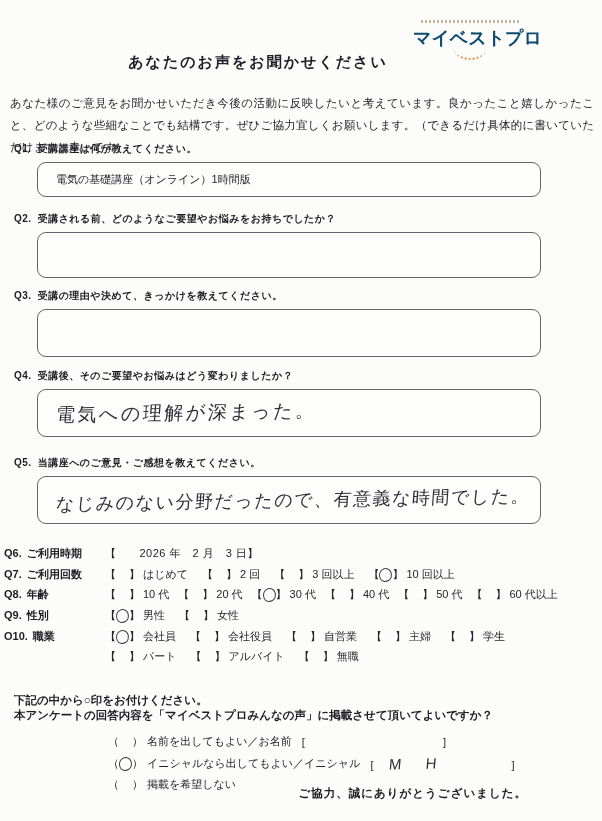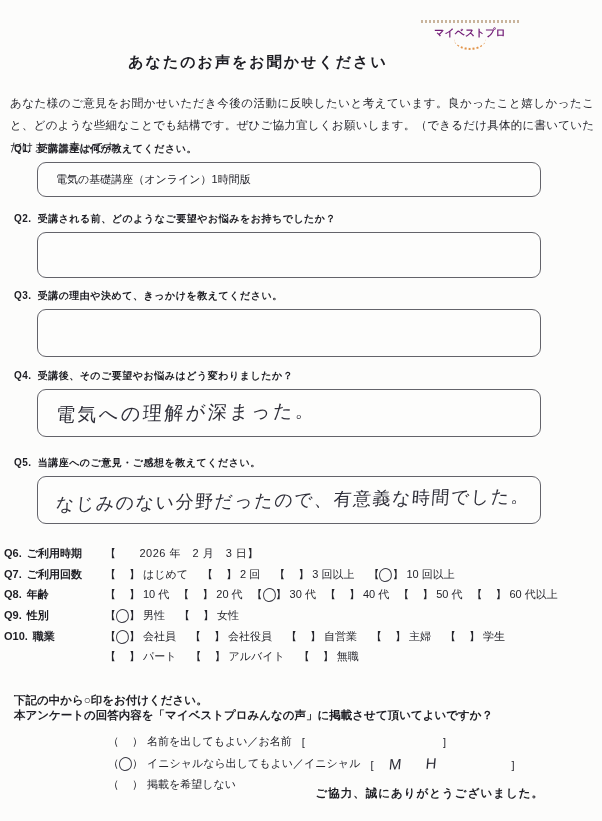--- a/index.html
+++ b/index.html
@@ -6,21 +6,21 @@
   .page{
     position:relative;width:602px;height:821px;overflow:hidden;
     background:#fcfcfb;
     font-family:"Liberation Sans","DejaVu Sans",sans-serif;
     color:#24242b;
   }
   
   .logo{position:absolute;top:20px;left:413px;width:114px;text-align:center;}
   .logo-tagline{height:3px;width:98px;margin:0 auto 3px;
     background:repeating-linear-gradient(90deg,#c9b49c 0 2px,transparent 2px 4px);}
-  .logo-text{font-size:10px;font-weight:bold;color:#701a75;white-space:nowrap;}
+  .logo-text{font-size:18px;font-weight:bold;color:#0c4a6e;white-space:nowrap;}
   .logo-smile{width:32px;height:9px;margin:-1px auto 0;
     border-bottom:2.5px dotted #e2944a;border-radius:0 0 50% 50%/0 0 100% 100%;}
   
   .title{position:absolute;top:53px;left:0;width:516px;text-align:center;
     font-size:15px;font-weight:bold;letter-spacing:2px;color:#1d1d23;}
   .intro{position:absolute;top:92px;left:10px;width:584px;
     font-size:11.5px;line-height:22px;text-align:justify;}
   
   .qblock{position:absolute;left:14px;width:576px;}
   #q1{top:142px}#q2{top:212px}#q3{top:289px}#q4{top:369px}#q5{top:456px}
@@ -55,21 +55,21 @@
   .chead{font-size:11.5px;font-weight:bold;line-height:15px;color:#1d1d23;}
   .chead2{margin-top:9px;}
   .copts{margin-top:8px;margin-left:94px;font-size:11px;}
   .crow{display:flex;align-items:center;height:21.5px;white-space:nowrap;}
   .clabel{margin-left:4px;}
   .cfield{display:inline-flex;align-items:baseline;margin-left:10px;}
   .fgap{display:inline-block;width:122px;padding-left:16px;}
   .hand-sm{font-size:15px;letter-spacing:10px;color:#2f2f39;
     display:inline-block;transform:rotate(-1deg) skewX(-6deg);}
   .thanks{position:absolute;top:786px;left:0;width:527px;text-align:right;
-    font-size:11.5px;font-weight:bold;letter-spacing:1px;color:#1d1d23;padding-left:17px;}
+    font-size:11.5px;font-weight:bold;letter-spacing:1px;color:#1d1d23;}
 </style>
 </head>
 <body>
 
 <div class="page">
 
   <div class="logo">
     <div class="logo-tagline"></div>
     <div class="logo-text">マイベストプロ</div>
     <div class="logo-smile"></div>

